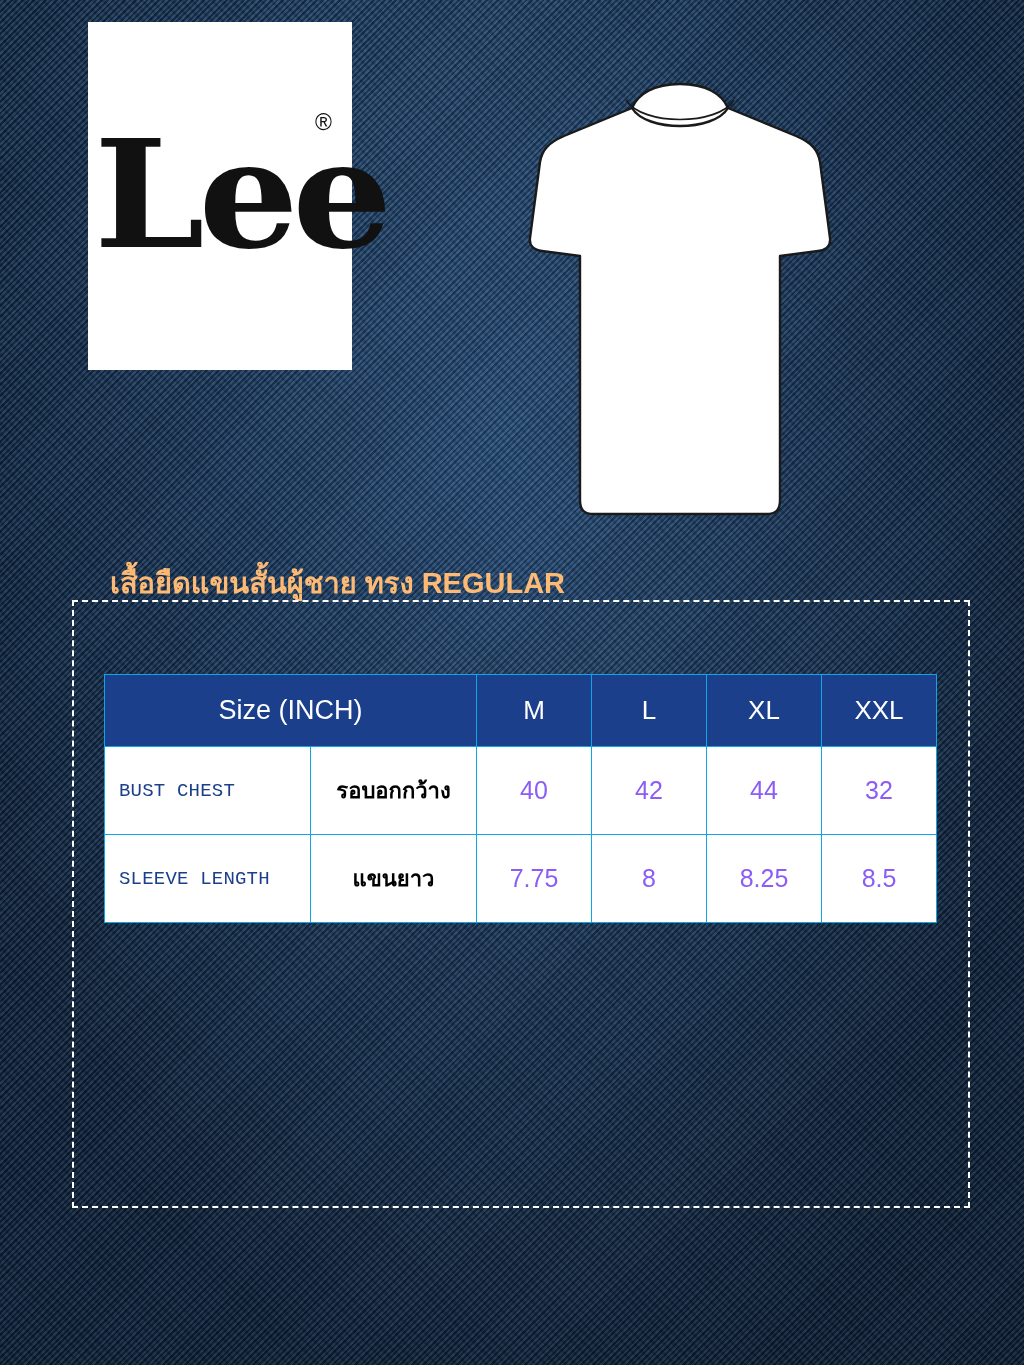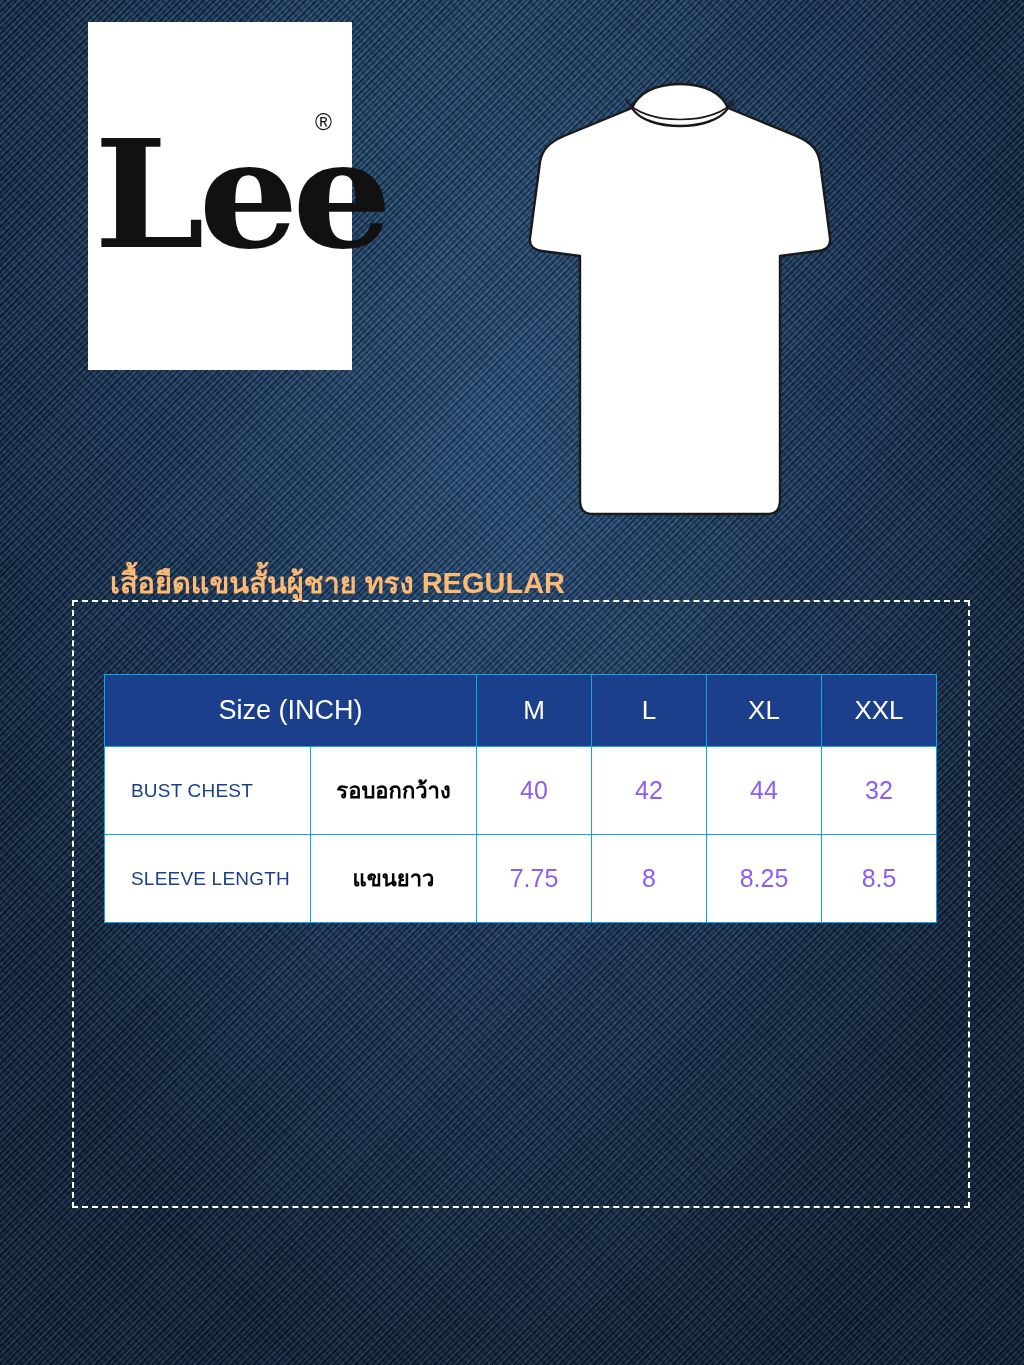--- a/index.html
+++ b/index.html
@@ -135,22 +135,23 @@
     font-size: 26px;
     font-weight: normal;
     text-align: center;
   }
   thead th.head-size { font-size: 27px; }
   tbody td { height: 88px; }
   td.label-en {
     color: #1b3f8b;
     font-size: 19px;
     text-align: left;
-    padding-left: 26px;
+    padding-left: 14px;
     letter-spacing: 0.2px;
+    font-family: Liberation Mono, monospace;
   }
   td.label-th {
     color: #000000;
     font-size: 22px;
     font-weight: bold;
     text-align: center;
   }
   td.val {
     color: #8b5cf6;
     font-size: 25px;

